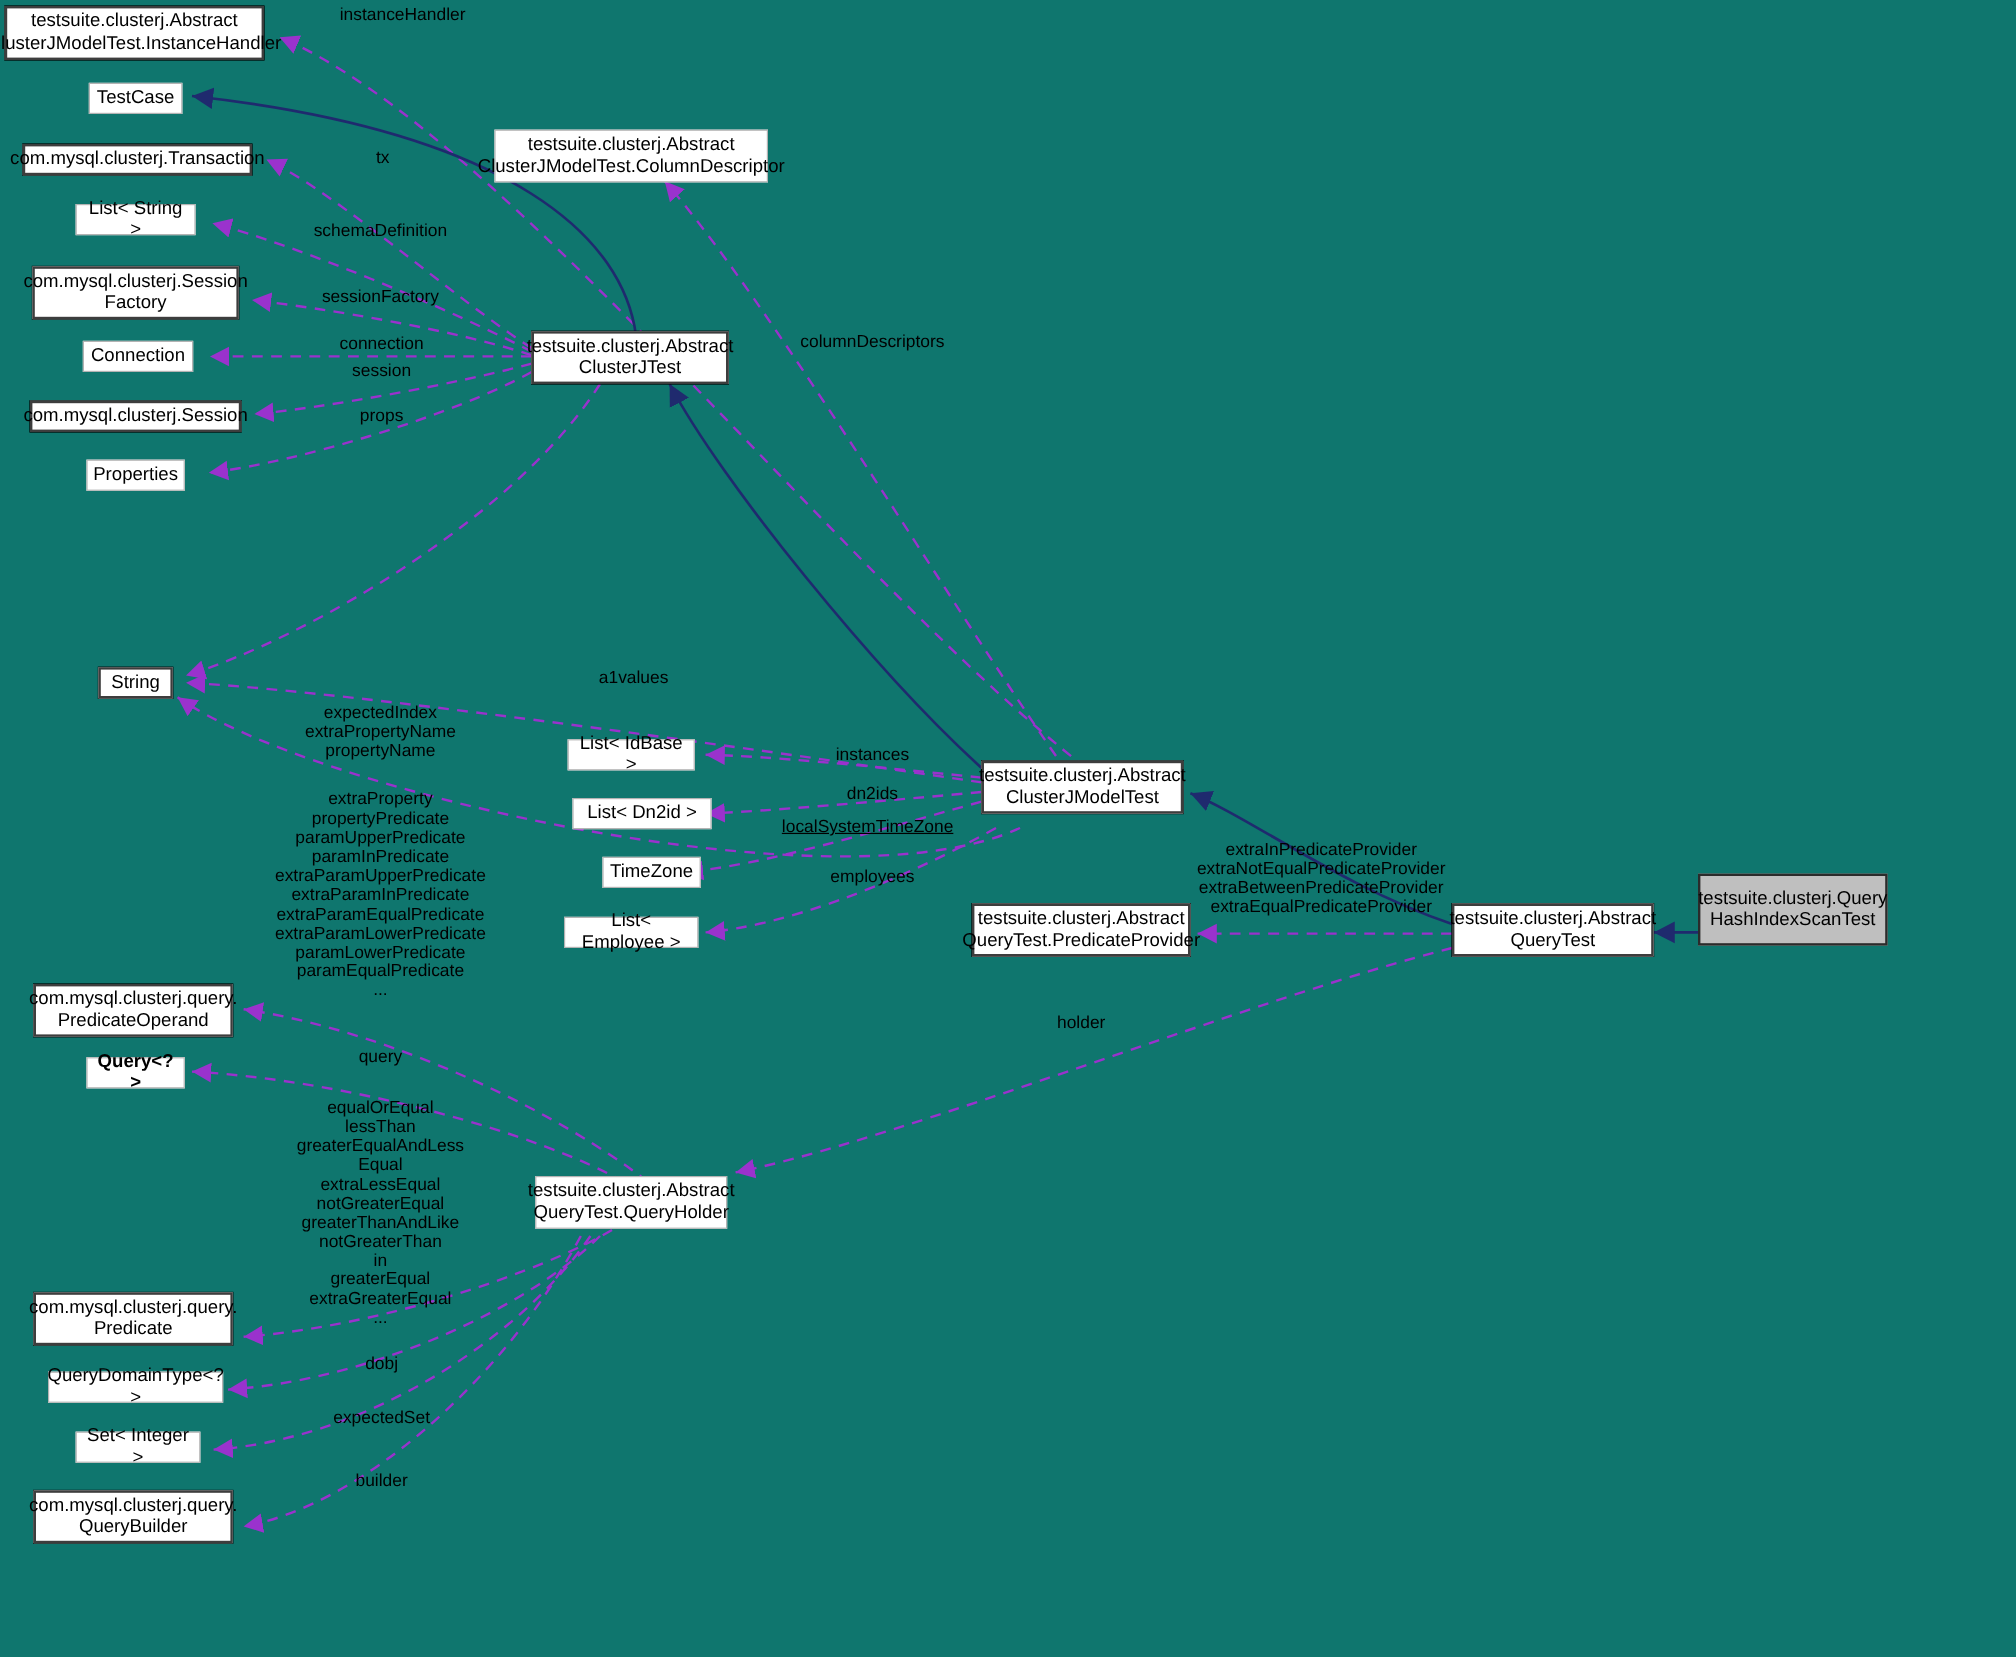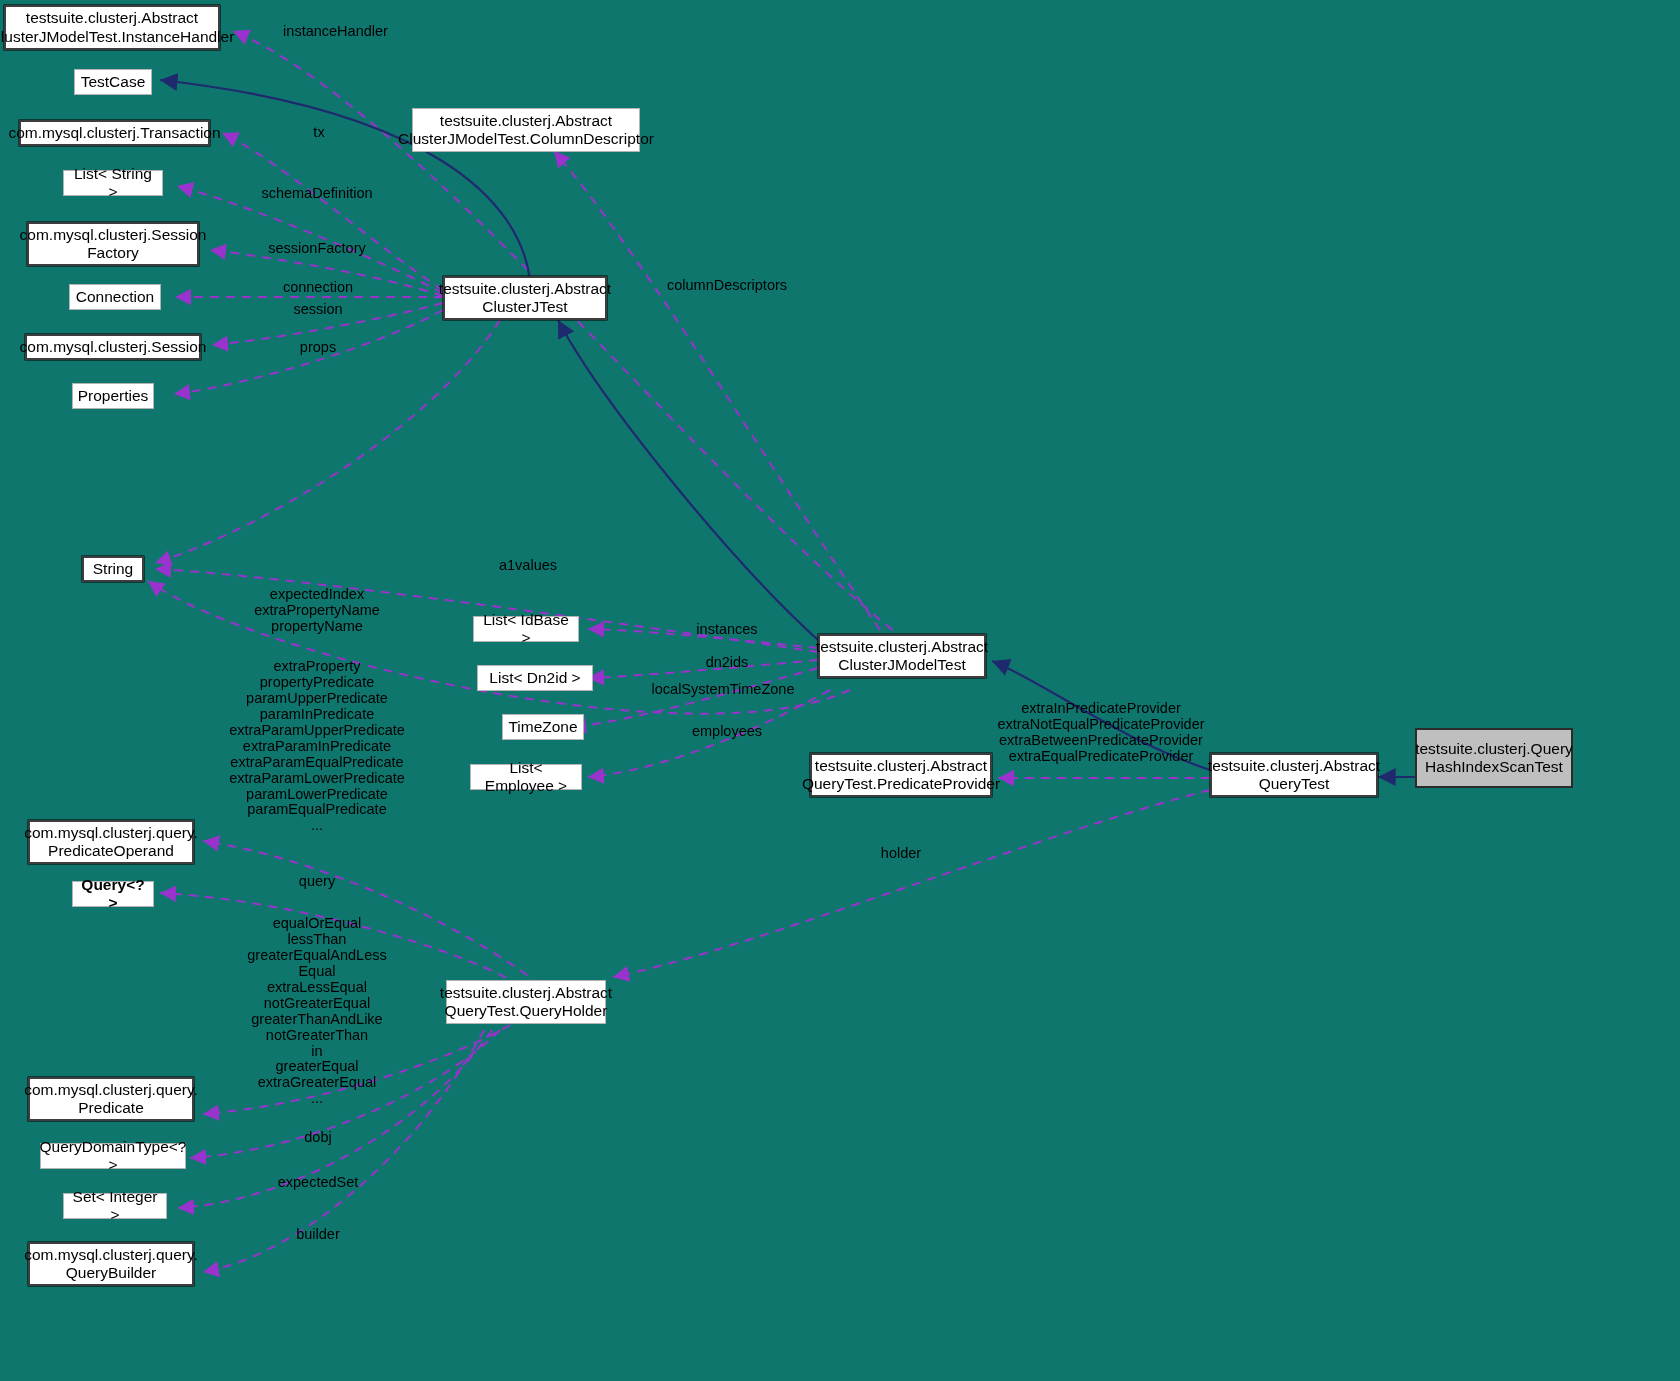--- a/index.html
+++ b/index.html
@@ -195,21 +195,21 @@
 
   <div class="node thick" style="left:1210px; top:753px; width:168px; height:44px;">testsuite.clusterj.Abstract
 QueryTest</div>
 
   <div class="node current" style="left:1415px; top:728px; width:158px; height:60px;">testsuite.clusterj.Query
 HashIndexScanTest</div>
 
   <div class="node thin" style="left:446px; top:980px; width:160px; height:44px;">testsuite.clusterj.Abstract
 QueryTest.QueryHolder</div>
 
-  <div class="edge-label" style="left:316px; top:32px;padding-left:39px;">instanceHandler</div>
+  <div class="edge-label" style="left:316px; top:14px;padding-left:39px;">instanceHandler</div>
 
   <div class="edge-label" style="left:319px; top:133px;">tx</div>
 
   <div class="edge-label" style="left:317px; top:194px;">schemaDefinition</div>
 
   <div class="edge-label" style="left:317px; top:249px;">sessionFactory</div>
 
   <div class="edge-label" style="left:318px; top:288px;">connection</div>
 
   <div class="edge-label" style="left:318px; top:310px;">session</div>
@@ -222,21 +222,21 @@
   <div class="edge-label" style="left:528px; top:566px;">a1values</div>
 
   <div class="edge-label" style="left:317px; top:611px;">expectedIndex
 extraPropertyName
 propertyName</div>
 
   <div class="edge-label" style="left:727px; top:630px;">instances</div>
 
   <div class="edge-label" style="left:727px; top:663px;">dn2ids</div>
 
-  <div class="edge-label" style="left:723px; top:690px;">localSystemTimeZone</div>
+  <div class="edge-label" style="left:723px; top:690px;text-decoration:underline;">localSystemTimeZone</div>
 
   <div class="edge-label" style="left:727px; top:732px;">employees</div>
 
   <div class="edge-label" style="left:317px; top:747px;">extraProperty
 propertyPredicate
 paramUpperPredicate
 paramInPredicate
 extraParamUpperPredicate
 extraParamInPredicate
 extraParamEqualPredicate

